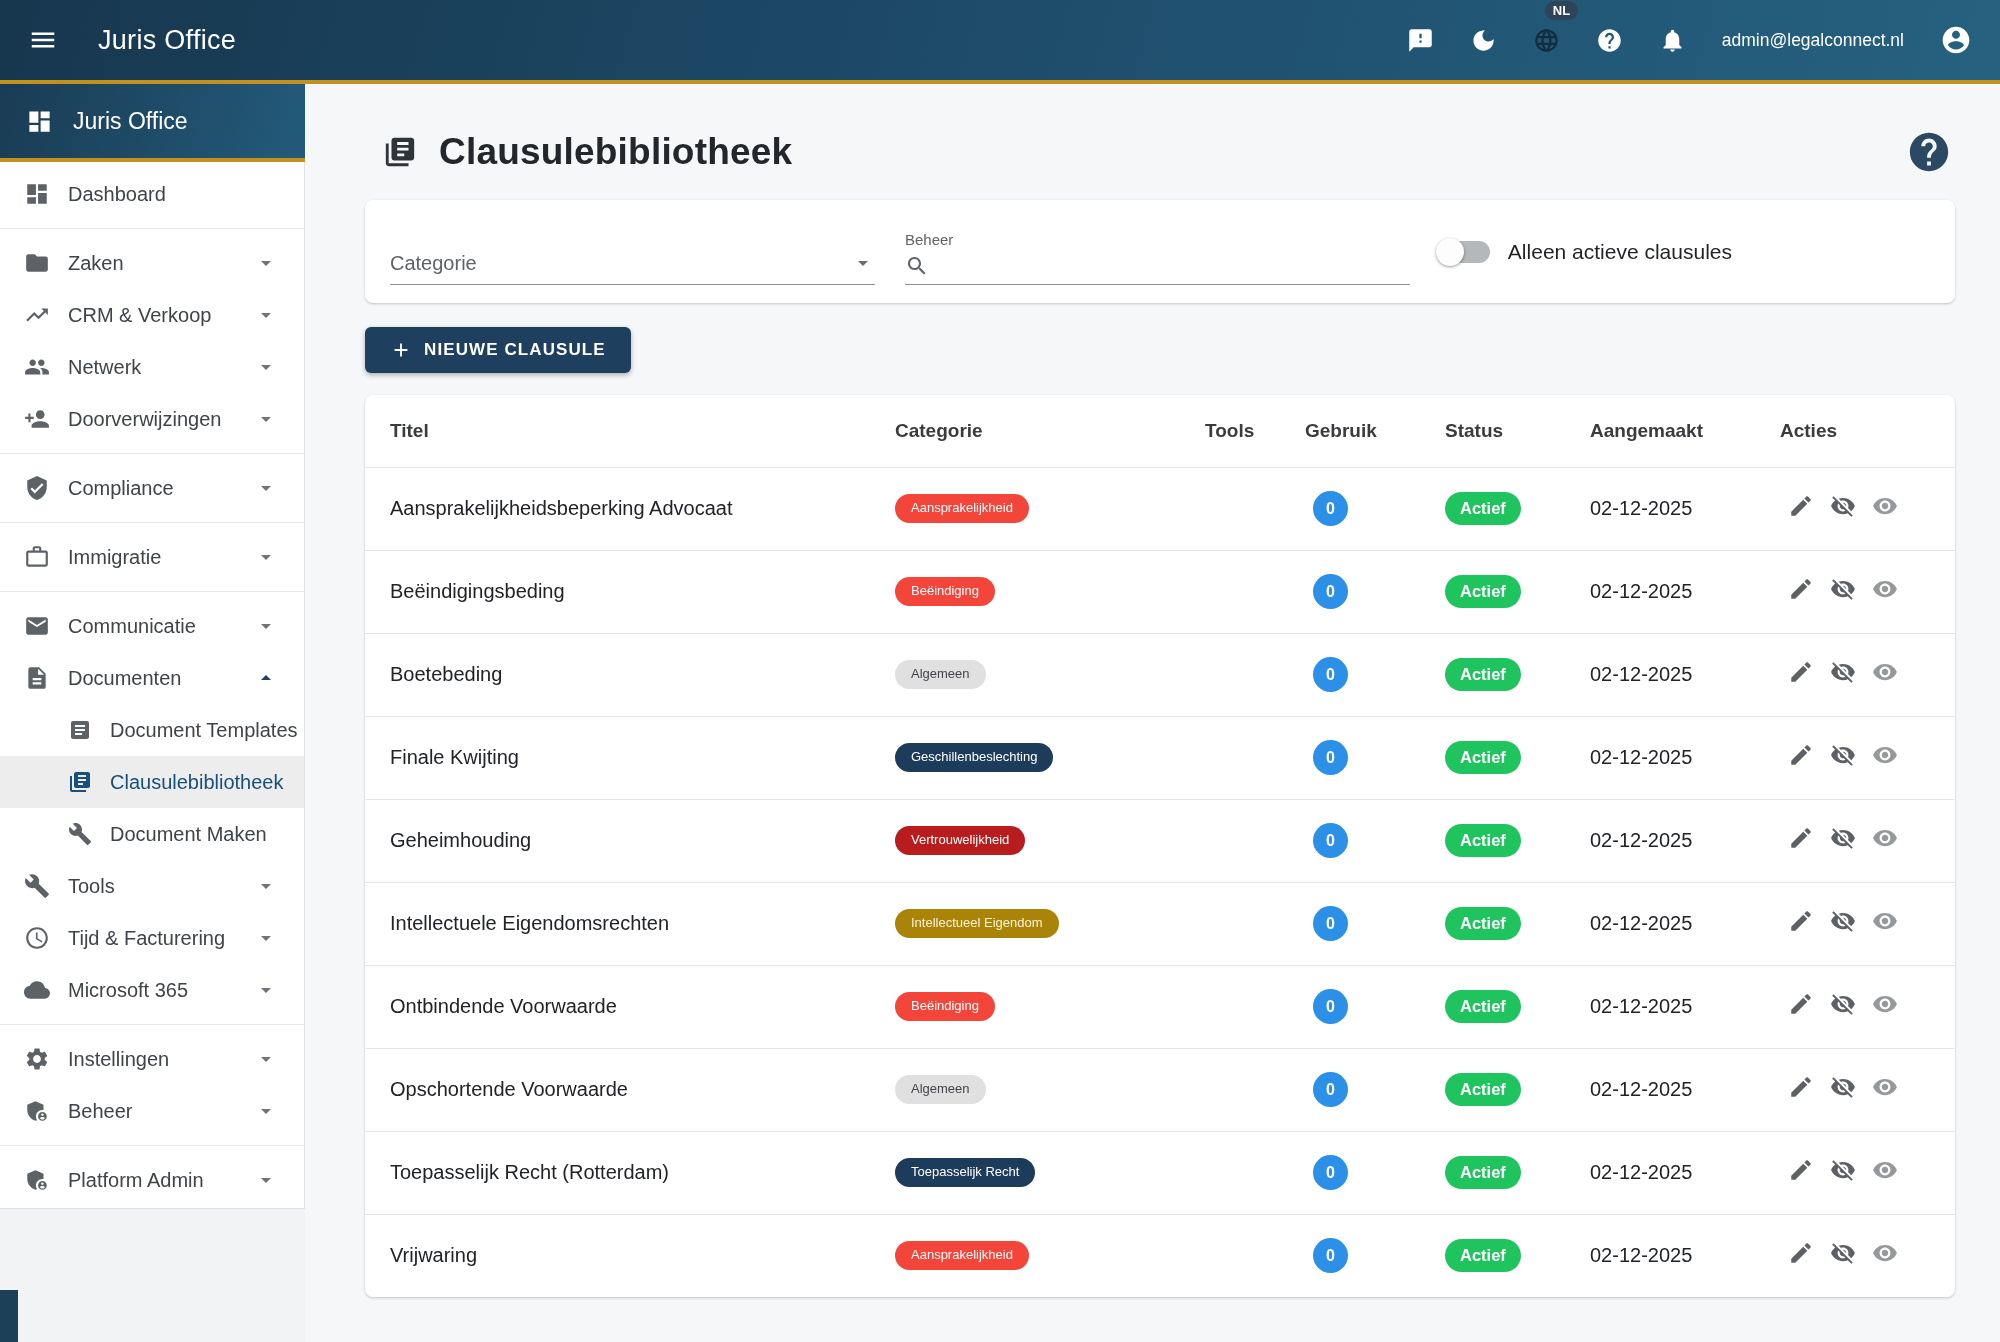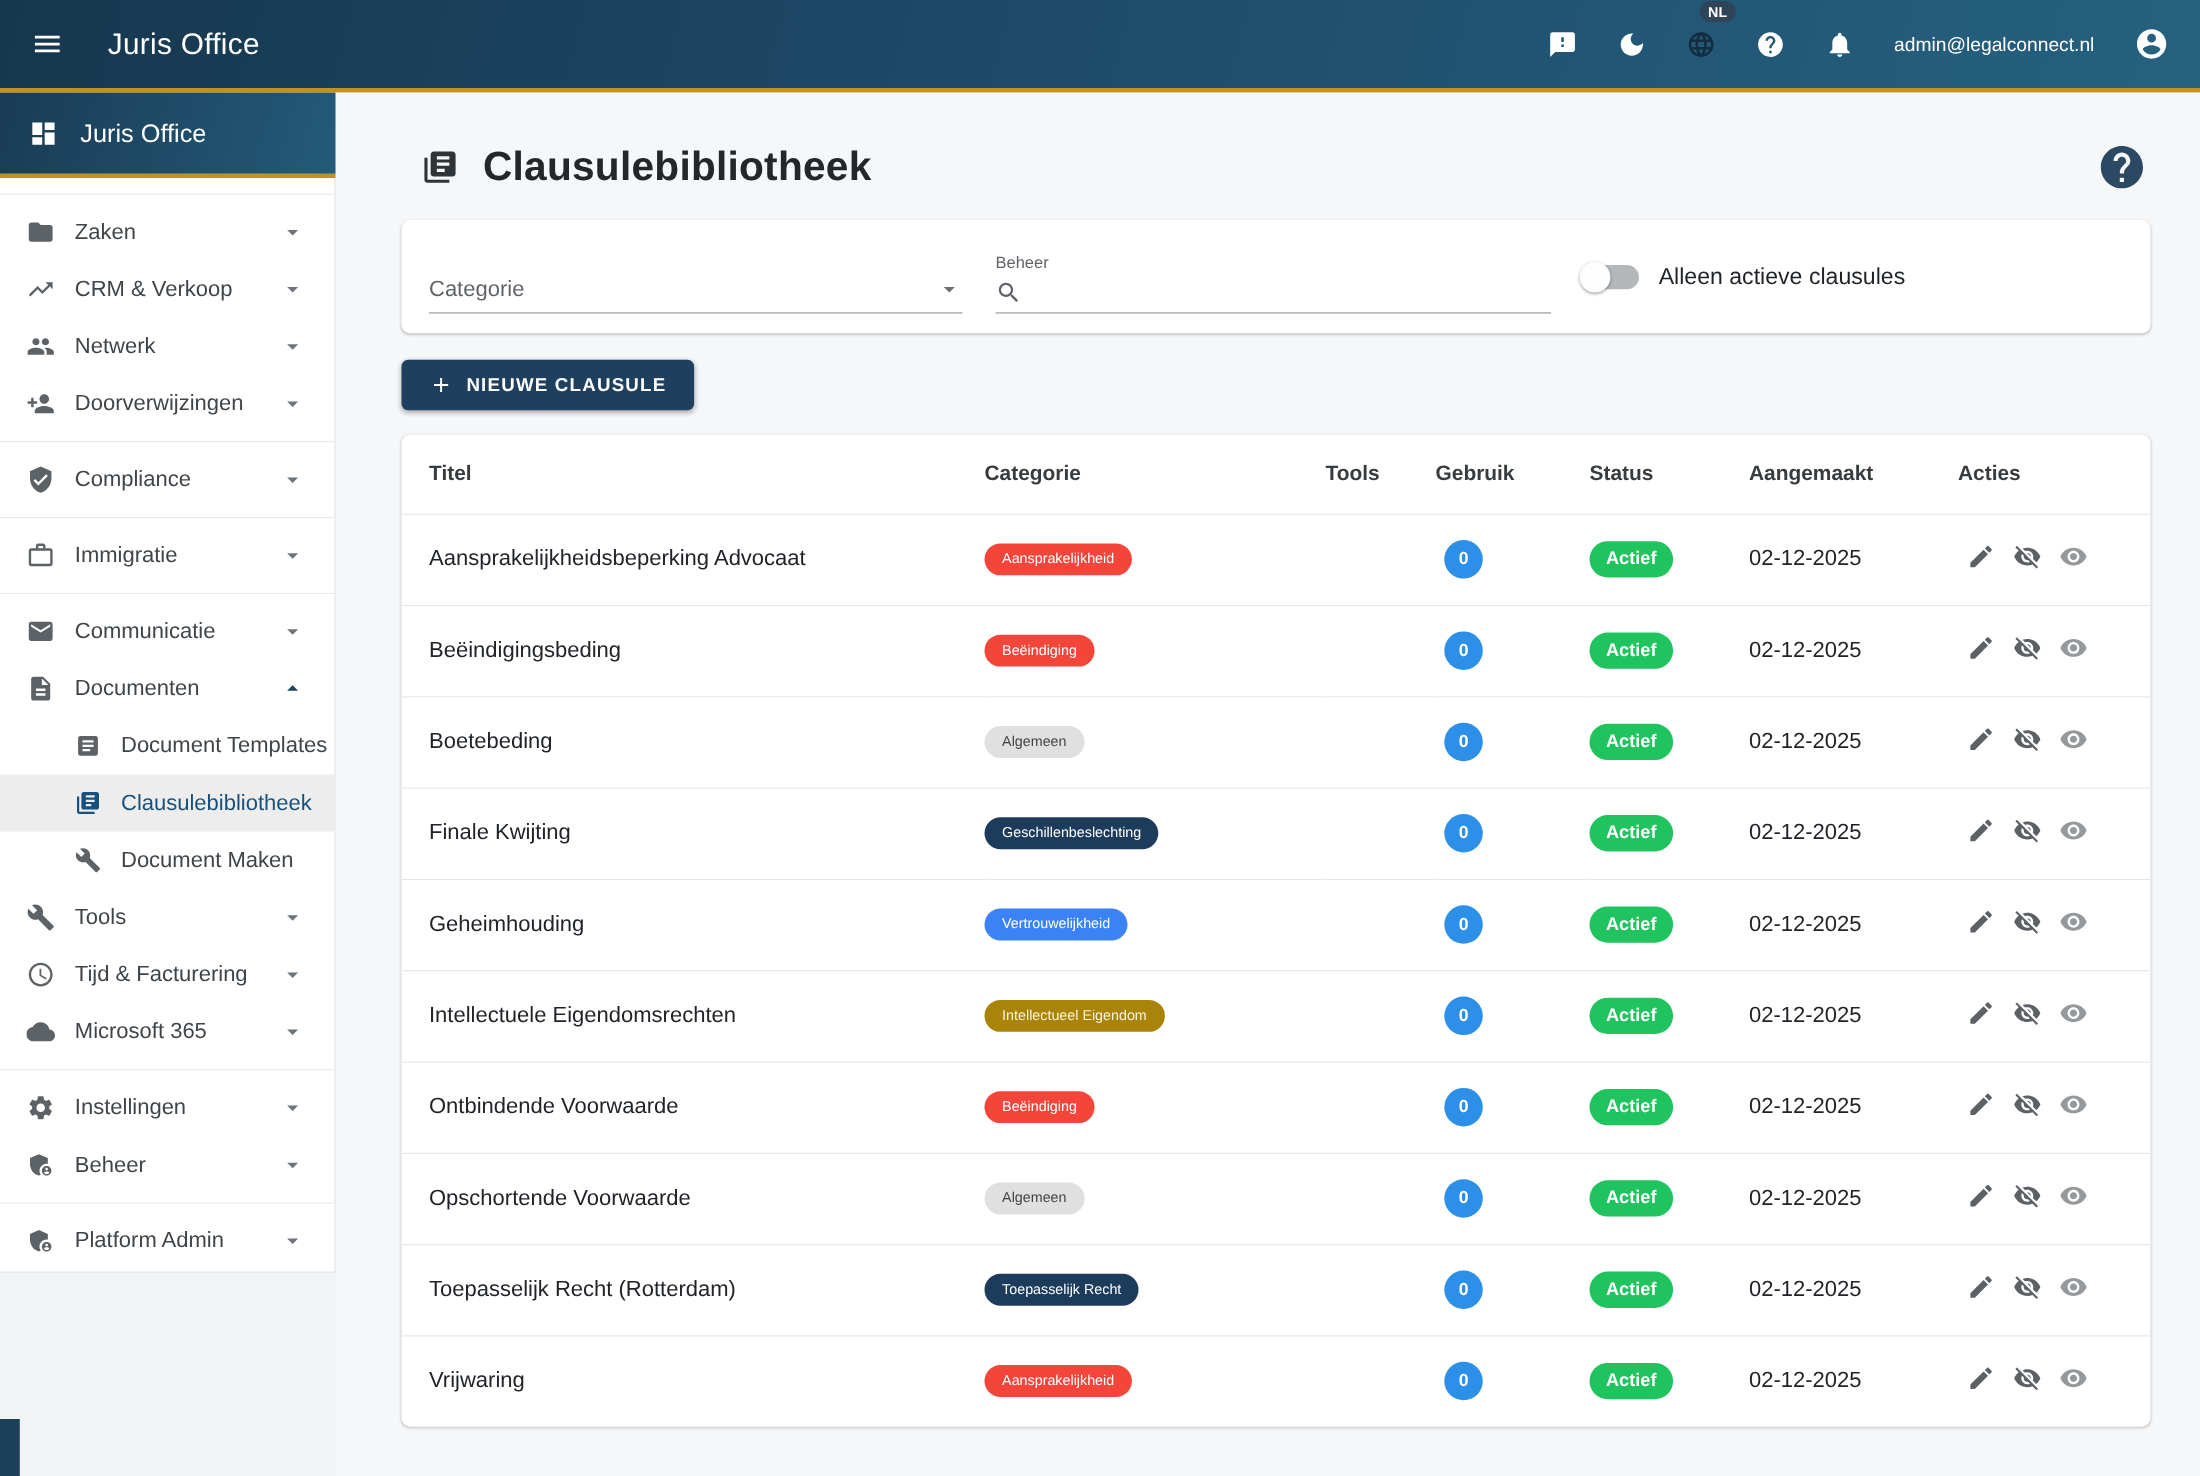--- a/index.html
+++ b/index.html
@@ -175,20 +175,26 @@
 <aside class="sidebar">
   <div class="sidebar-header">
     <span id="icon-brand">
         <svg viewBox="0 0 24 24">
           <path d="M3 13h8V3H3v10zm0 8h8v-6H3v6zm10 0h8V11h-8v10zm0-18v6h8V3h-8z"></path>
         </svg>
       </span>
     <span class="sidebar-brand">Juris Office</span>
   </div>
   <nav class="sidebar-nav" id="sidebar-nav">
+      <div class="nav-item">
+        <svg class="lead" viewBox="0 0 24 24">
+          <path d="M3 13h8V3H3v10zm0 8h8v-6H3v6zm10 0h8V11h-8v10zm0-18v6h8V3h-8z"></path>
+        </svg>
+        <span class="nav-label">Dashboard</span>
+      </div>
       <div class="nav-divider"></div>
       <div class="nav-item">
         <svg class="lead" viewBox="0 0 24 24">
           <path d="M10 4H4c-1.1 0-1.99.9-1.99 2L2 18c0 1.1.9 2 2 2h16c1.1 0 2-.9 2-2V8c0-1.1-.9-2-2-2h-8l-2-2z"></path>
         </svg>
         <span class="nav-label">Zaken</span>
         <span class="nav-chevron">
           <svg viewBox="0 0 24 24">
             <path d="M7 10l5 5 5-5z"></path>
           </svg>
@@ -494,21 +500,21 @@
             <td class="cell-actions"><button class="action-btn"><svg viewBox="0 0 24 24">
                   <path d="M3 17.25V21h3.75L17.81 9.94l-3.75-3.75L3 17.25zM20.71 7.04c.39-.39.39-1.02 0-1.41l-2.34-2.34c-.39-.39-1.02-.39-1.41 0l-1.83 1.83 3.75 3.75 1.83-1.83z"></path>
                 </svg></button><button class="action-btn"><svg viewBox="0 0 24 24">
                   <path d="M12 7c2.76 0 5 2.24 5 5 0 .65-.13 1.26-.36 1.83l2.92 2.92c1.51-1.26 2.7-2.89 3.43-4.75-1.73-4.39-6-7.5-11-7.5-1.4 0-2.74.25-3.98.7l2.16 2.16C10.74 7.13 11.35 7 12 7zM2 4.27l2.28 2.28.46.46C3.08 8.3 1.78 10.02 1 12c1.73 4.39 6 7.5 11 7.5 1.55 0 3.03-.3 4.38-.84l.42.42L19.73 22 21 20.73 3.27 3 2 4.27zM7.53 9.8l1.55 1.55c-.05.21-.08.43-.08.65 0 1.66 1.34 3 3 3 .22 0 .44-.03.65-.08l1.55 1.55c-.67.33-1.41.53-2.2.53-2.76 0-5-2.24-5-5 0-.79.2-1.53.53-2.2zm4.31-.78l3.15 3.15.02-.16c0-1.66-1.34-3-3-3l-.17.01z"></path>
                 </svg></button><button class="action-btn light"><svg viewBox="0 0 24 24">
                   <path d="M12 4.5C7 4.5 2.73 7.61 1 12c1.73 4.39 6 7.5 11 7.5s9.27-3.11 11-7.5c-1.73-4.39-6-7.5-11-7.5zM12 17c-2.76 0-5-2.24-5-5s2.24-5 5-5 5 2.24 5 5-2.24 5-5 5zm0-8c-1.66 0-3 1.34-3 3s1.34 3 3 3 3-1.34 3-3-1.34-3-3-3z"></path>
                 </svg></button></td>
           </tr>
           <tr>
             <td class="cell-title"><span>Geheimhouding</span></td>
-            <td class="cell-category"><span class="chip" style="background:#3b82f6;color:#ffffff">Vertrouwelijkheid</span></td>
+            <td class="cell-category"><span class="chip" style="background:#b91c1c;color:#ffffff">Vertrouwelijkheid</span></td>
             <td class="cell-tags"><span></span></td>
             <td class="cell-usage"><span class="usage-badge">0</span></td>
             <td class="cell-status"><span class="status-chip">Actief</span></td>
             <td class="cell-created"><span>02-12-2025</span></td>
             <td class="cell-actions"><button class="action-btn"><svg viewBox="0 0 24 24">
                   <path d="M3 17.25V21h3.75L17.81 9.94l-3.75-3.75L3 17.25zM20.71 7.04c.39-.39.39-1.02 0-1.41l-2.34-2.34c-.39-.39-1.02-.39-1.41 0l-1.83 1.83 3.75 3.75 1.83-1.83z"></path>
                 </svg></button><button class="action-btn"><svg viewBox="0 0 24 24">
                   <path d="M12 7c2.76 0 5 2.24 5 5 0 .65-.13 1.26-.36 1.83l2.92 2.92c1.51-1.26 2.7-2.89 3.43-4.75-1.73-4.39-6-7.5-11-7.5-1.4 0-2.74.25-3.98.7l2.16 2.16C10.74 7.13 11.35 7 12 7zM2 4.27l2.28 2.28.46.46C3.08 8.3 1.78 10.02 1 12c1.73 4.39 6 7.5 11 7.5 1.55 0 3.03-.3 4.38-.84l.42.42L19.73 22 21 20.73 3.27 3 2 4.27zM7.53 9.8l1.55 1.55c-.05.21-.08.43-.08.65 0 1.66 1.34 3 3 3 .22 0 .44-.03.65-.08l1.55 1.55c-.67.33-1.41.53-2.2.53-2.76 0-5-2.24-5-5 0-.79.2-1.53.53-2.2zm4.31-.78l3.15 3.15.02-.16c0-1.66-1.34-3-3-3l-.17.01z"></path>
                 </svg></button><button class="action-btn light"><svg viewBox="0 0 24 24">
                   <path d="M12 4.5C7 4.5 2.73 7.61 1 12c1.73 4.39 6 7.5 11 7.5s9.27-3.11 11-7.5c-1.73-4.39-6-7.5-11-7.5zM12 17c-2.76 0-5-2.24-5-5s2.24-5 5-5 5 2.24 5 5-2.24 5-5 5zm0-8c-1.66 0-3 1.34-3 3s1.34 3 3 3 3-1.34 3-3-1.34-3-3-3z"></path>

